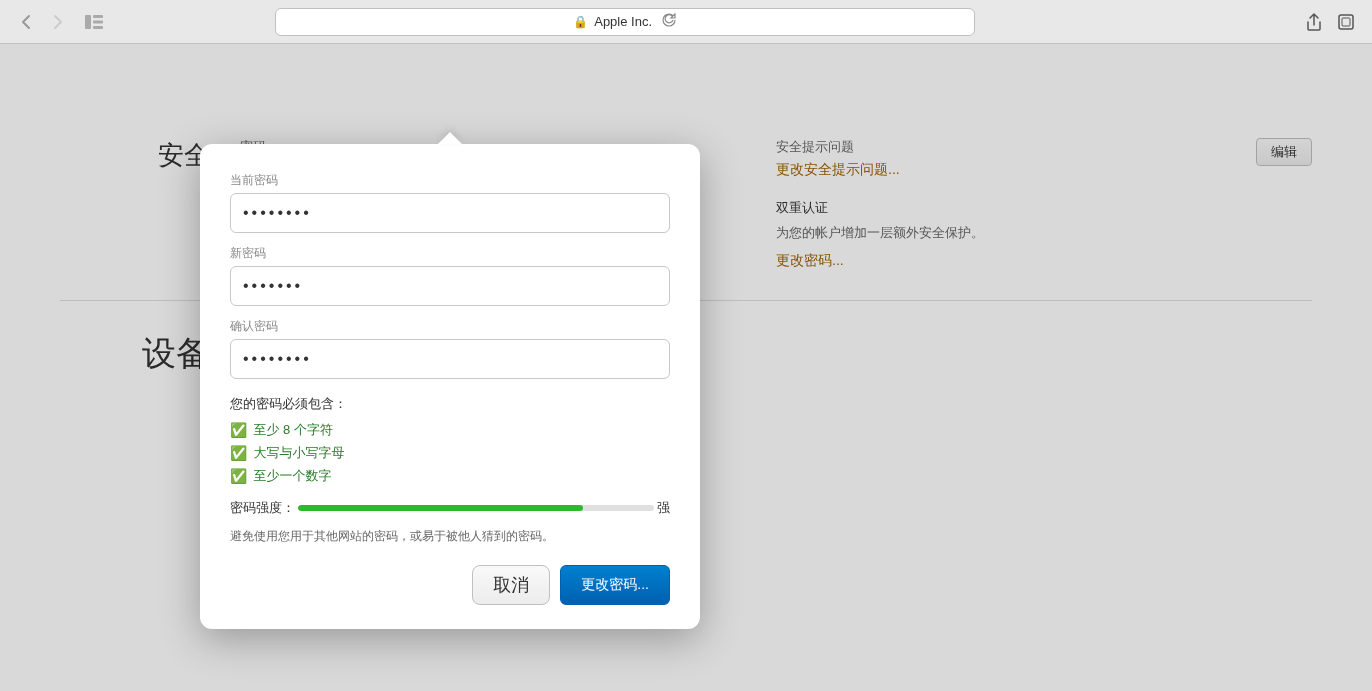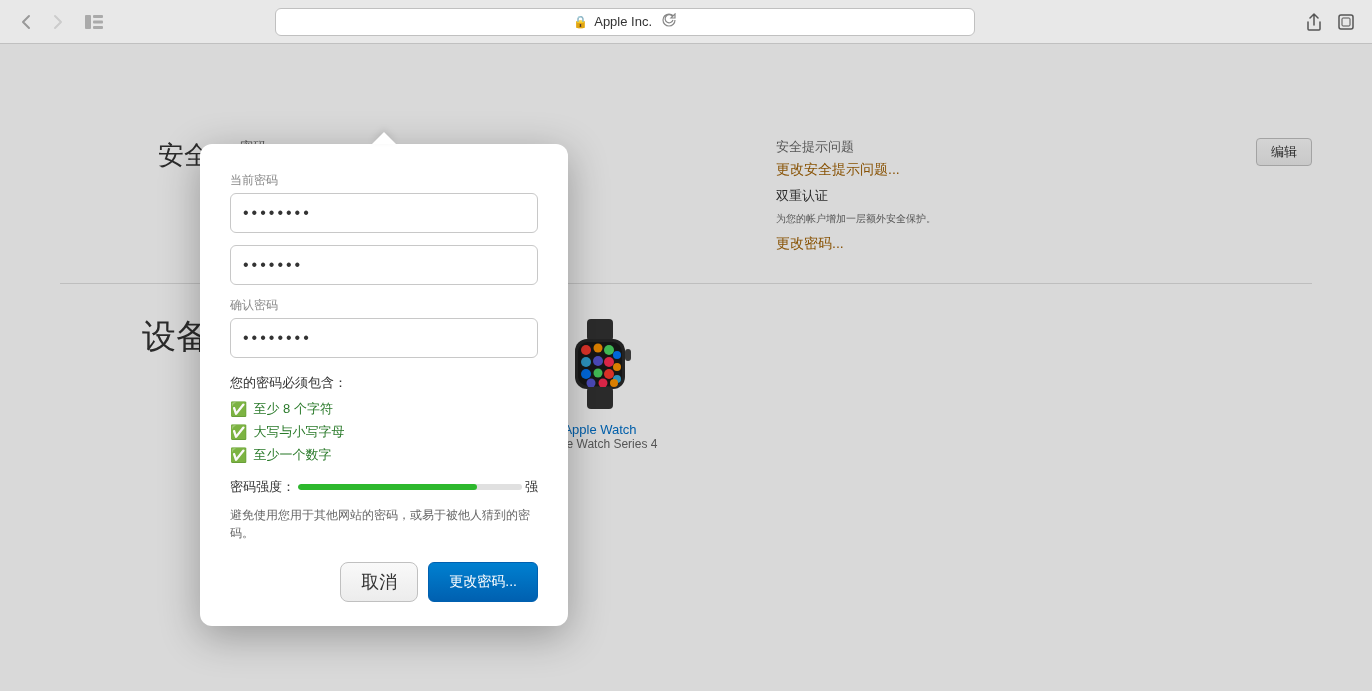--- a/index.html
+++ b/index.html
@@ -135,31 +135,31 @@
       text-decoration: none;
     }
 
     .security-hint-label {
       font-size: 13px;
       color: #666;
       margin-bottom: 4px;
     }
 
     .two-factor {
-      margin-top: 8px;
+      margin-top: 20px;
     }
 
     .two-factor-title {
       font-size: 13px;
       color: #333;
       margin-bottom: 6px;
     }
 
     .two-factor-desc {
-      font-size: 10px;
+      font-size: 13px;
       color: #666;
       line-height: 1.5;
       margin-bottom: 8px;
       max-width: 260px;
     }
 
     .edit-btn {
       border: 1px solid #c0c0c0;
       background: linear-gradient(to bottom, #f9f9f9, #ececec);
       border-radius: 4px;
@@ -227,21 +227,21 @@
       align-items: flex-start;
       justify-content: flex-start;
       padding-left: 200px;
       padding-top: 0;
     }
 
     .modal {
       background: white;
       border-radius: 12px;
       box-shadow: 0 10px 40px rgba(0,0,0,0.3);
-      width: 368px;
+      width: 500px;
       padding: 28px 30px 24px;
       position: relative;
       margin-top: 100px;
     }
 
     .modal-arrow {
       position: absolute;
       top: -12px;
       left: 50%;
       transform: translateX(-50%);
@@ -559,20 +559,21 @@
   <div class="modal-overlay">
     <div class="modal">
       <div class="modal-arrow"></div>
 
       <div class="input-group">
         <label>当前密码</label>
         <input type="password" class="input-field" value="••••••••" style="">
       </div>
 
       <div class="input-group">
+        <label>新密码</label>
         <input type="password" class="input-field" value="•••••••" style="">
       </div>
 
       <div class="input-group">
         <label>确认密码</label>
         <input type="password" class="input-field" value="••••••••" style="">
       </div>
 
       <div class="password-requirements">
         <div class="req-title">您的密码必须包含：</div>

